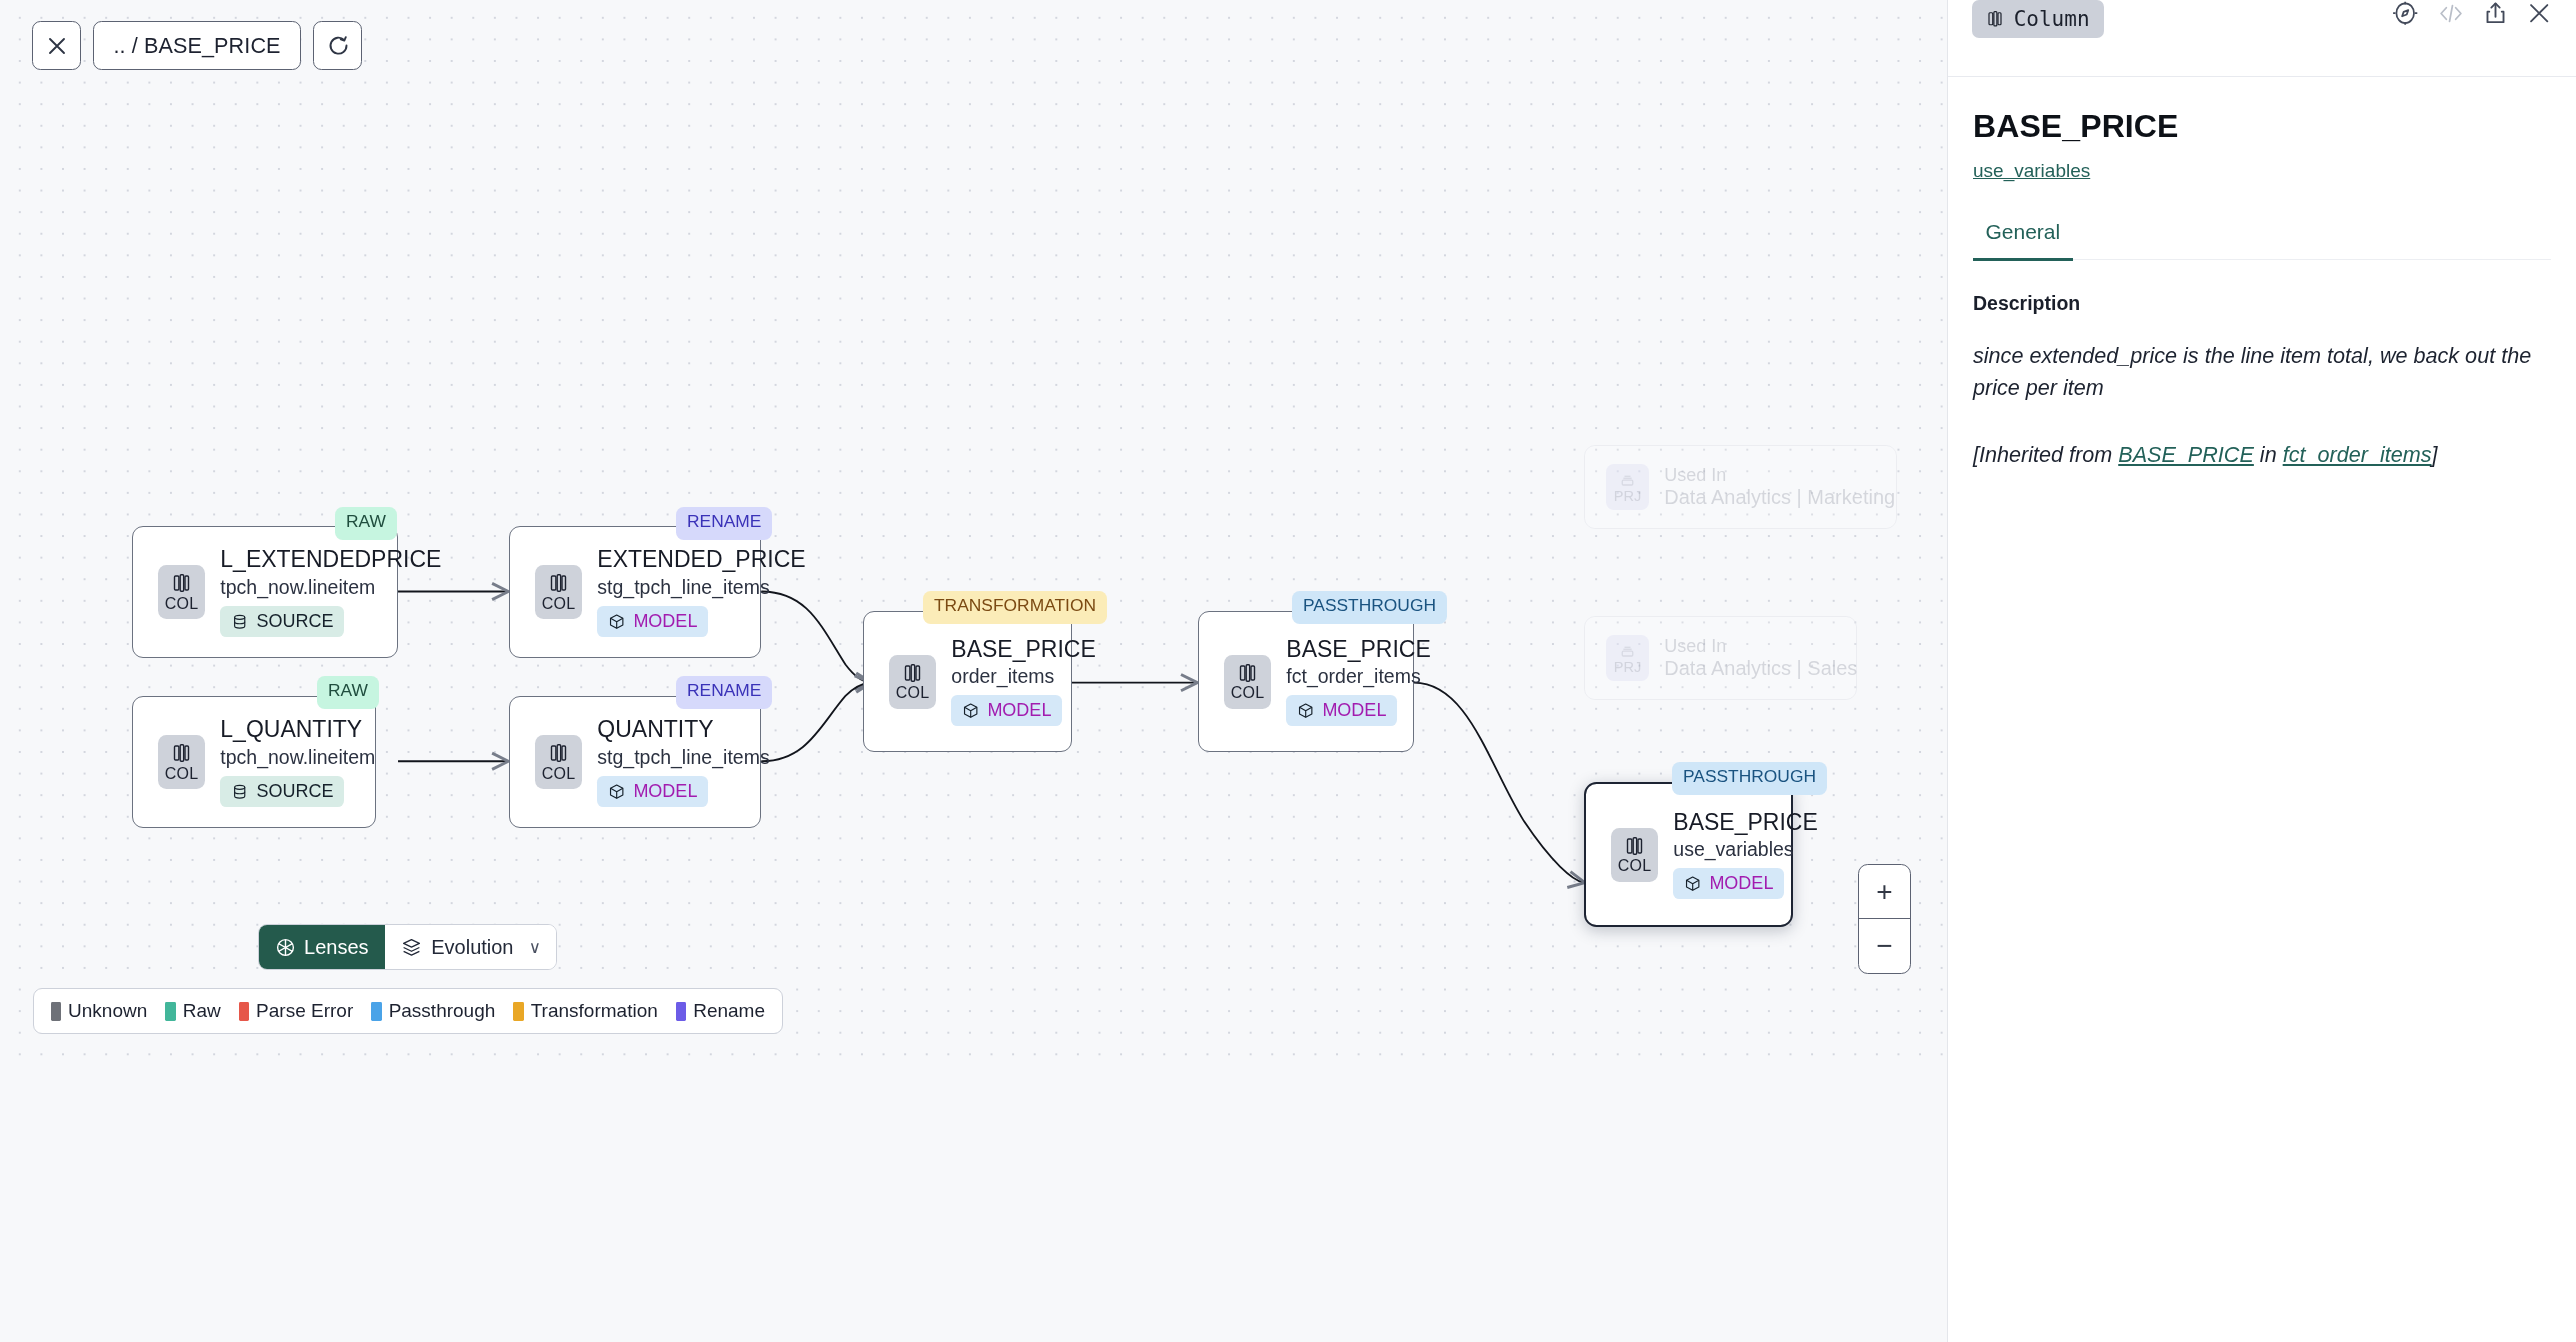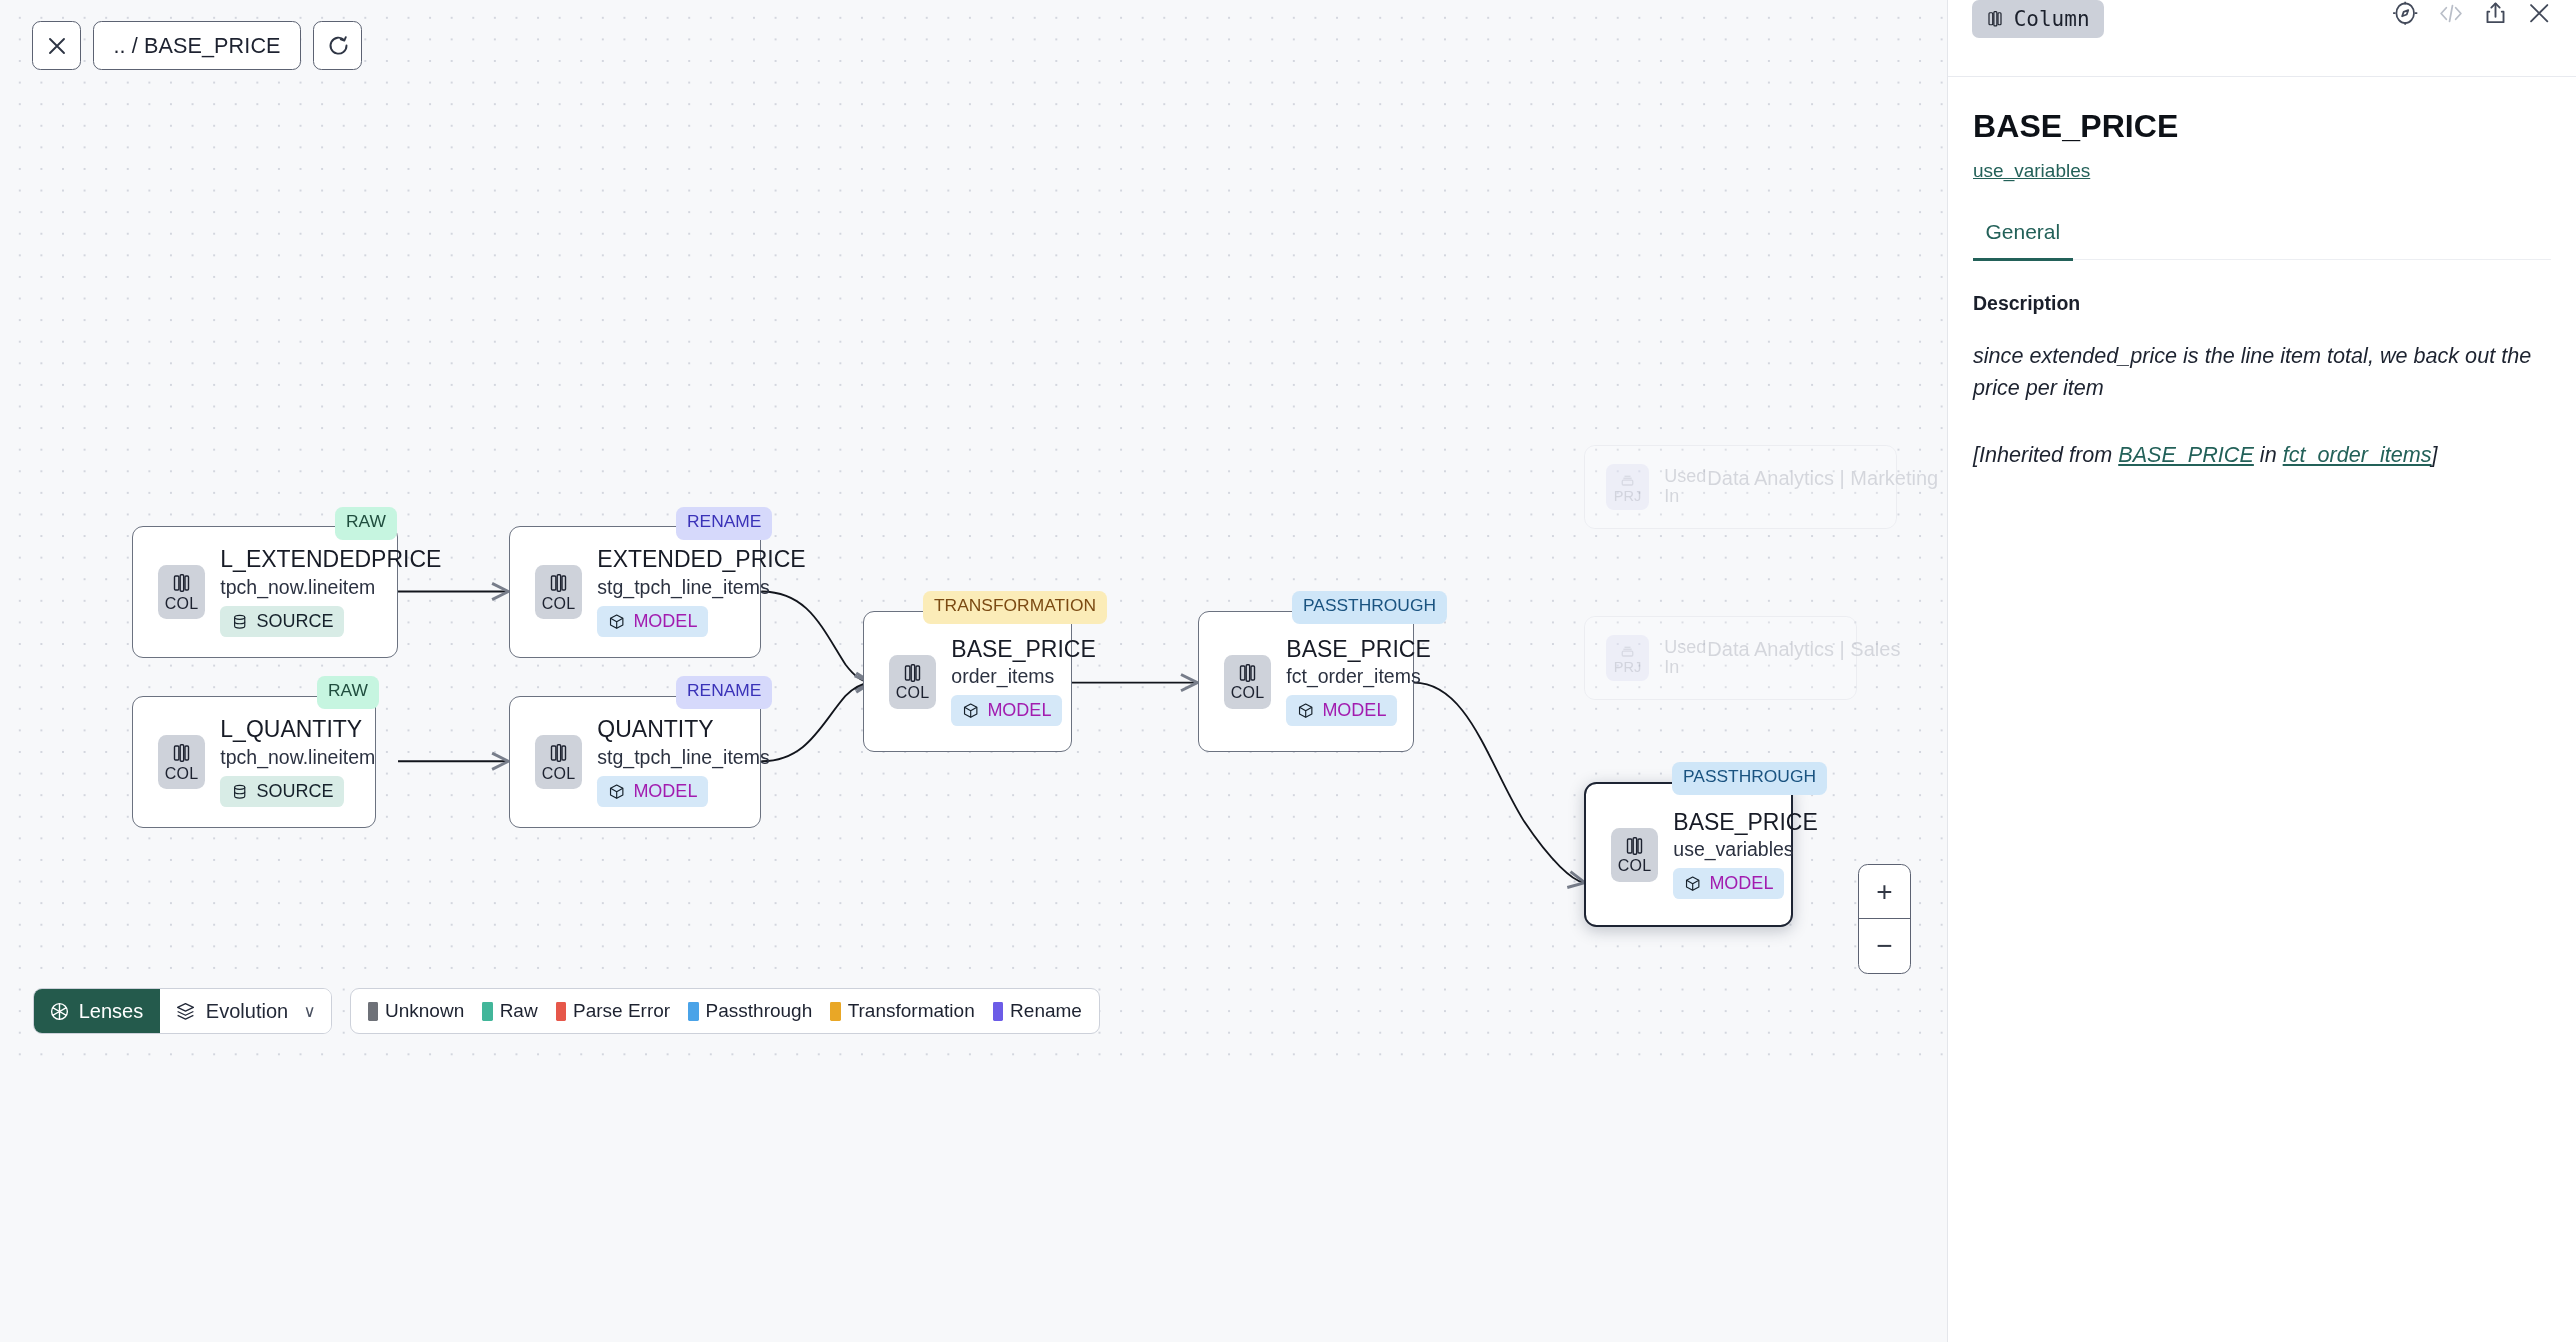--- a/index.html
+++ b/index.html
@@ -74,28 +74,28 @@
     position: absolute; background: rgba(255,255,255,.42);
     border: 1px solid #e2e4ea; border-radius: 11px; z-index: 10;
     display: flex; align-items: center; padding-left: 21px; opacity: .5;
   }
   .prj-chip {
     width: 43px; height: 46px; background: #e4e5f6; border-radius: 7.7px;
     display: flex; flex-direction: column; align-items: center; justify-content: center;
     gap: 1.4px; flex: 0 0 auto;
   }
   .prj-chip .lbl { font-size: 14.6px; color: #aeb1c2; line-height: 1; }
-  .ghost-text { margin-left: 15.3px; display: flex; flex-direction: row; gap: 1px; }
+  .ghost-text { margin-left: 15.3px; display: flex; flex-direction: column; gap: 1px; }
   .ghost-l1 { font-size: 18px; color: #b3b6c0; line-height: 1.1; }
   .ghost-l2 { font-size: 20px; color: #b3b6c0; line-height: 1.1; white-space: nowrap; }
 
   #edges { position: absolute; left: 0; top: 0; width: 1947px; height: 1343px; z-index: 15; pointer-events: none; }
 
   
-  #bottombar { position: absolute; left: 33px; bottom: 24px; display: flex; align-items: center; gap: 18px; z-index: 40; }
+  #bottombar { position: absolute; left: 33px; bottom: 24px; display: flex; align-items: center; gap: 18px; z-index: 40; flex-direction: column; }
   .seg-group { display: flex; border-radius: 9px; overflow: hidden; border: 1px solid #cdd1da; background: #fff; height: 46px; }
   .seg-lenses {
     background: #245a4c; color: #fff; display: flex; align-items: center; gap: 8.4px;
     padding: 0 16.7px 0 15.3px; font-size: 20px; cursor: pointer;
   }
   .seg-evolution {
     background: #fff; color: #232938; display: flex; align-items: center; gap: 9.7px;
     padding: 0 15.3px; font-size: 20px; cursor: pointer;
   }
   .chev { font-size: 16.7px; color: #4a5161; margin-left: 5.6px; }

